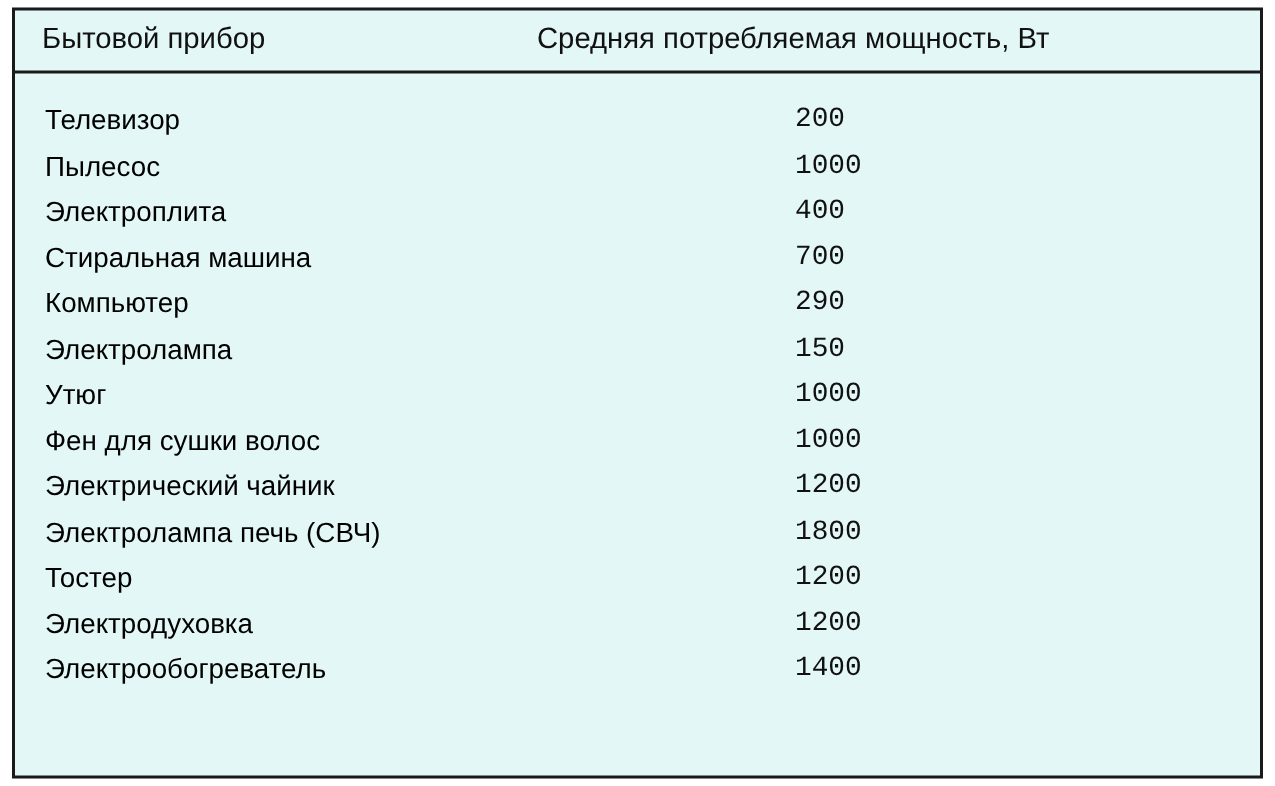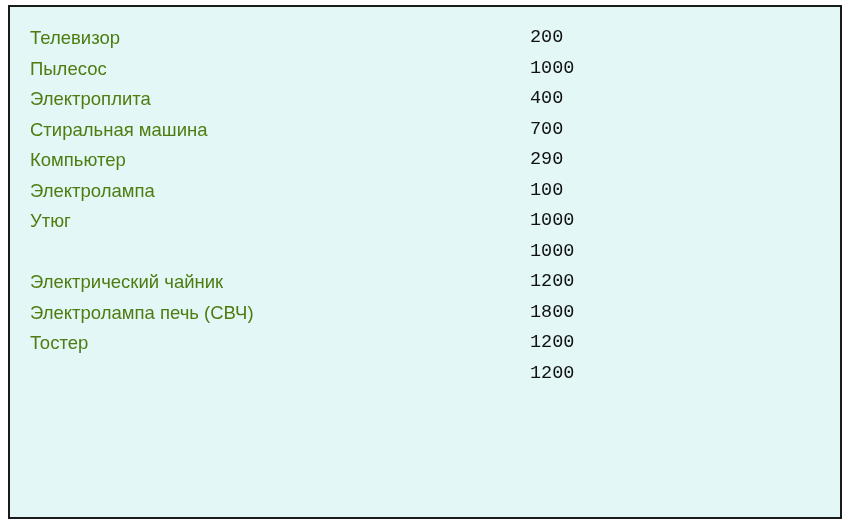--- a/index.html
+++ b/index.html
@@ -54,37 +54,41 @@
   .data-row {
     position: relative;
     height: 30.5px;
     display: flex;
     align-items: flex-start;
   }
   .cell-name {
     position: absolute;
     left: 20px;
     font-size: 18.5px;
-    color: #4d7c0f;
+    color: #000000;
     white-space: nowrap;
   }
   .cell-value {
     position: absolute;
     left: 520px;
     font-size: 18.5px;
     color: #111111;
     white-space: nowrap;
     font-family: Liberation Mono, monospace;
   }
 </style>
 </head>
 <body>
 
 <div class="table-frame">
 
+  <div class="header-row">
+    <div class="header-cell-device">Бытовой прибор</div>
+    <div class="header-cell-power">Средняя потребляемая мощность, Вт</div>
+  </div>
 
   <div class="body-rows">
 
     <div class="data-row">
       <div class="cell-name">Телевизор</div>
       <div class="cell-value">200</div>
     </div>
 
     <div class="data-row">
       <div class="cell-name">Пылесос</div>
@@ -101,47 +105,53 @@
       <div class="cell-value">700</div>
     </div>
 
     <div class="data-row">
       <div class="cell-name">Компьютер</div>
       <div class="cell-value">290</div>
     </div>
 
     <div class="data-row">
       <div class="cell-name">Электролампа</div>
-      <div class="cell-value">100</div>
+      <div class="cell-value">150</div>
     </div>
 
 
     <div class="data-row">
       <div class="cell-name">Утюг</div>
       <div class="cell-value">1000</div>
     </div>
 
     <div class="data-row">
+      <div class="cell-name">Фен для сушки волос</div>
       <div class="cell-value">1000</div>
     </div>
 
     <div class="data-row">
       <div class="cell-name">Электрический чайник</div>
       <div class="cell-value">1200</div>
     </div>
 
     <div class="data-row">
       <div class="cell-name">Электролампа печь (СВЧ)</div>
       <div class="cell-value">1800</div>
     </div>
 
     <div class="data-row">
       <div class="cell-name">Тостер</div>
       <div class="cell-value">1200</div>
     </div>
 
     <div class="data-row">
+      <div class="cell-name">Электродуховка</div>
       <div class="cell-value">1200</div>
     </div>
 
+    <div class="data-row">
+      <div class="cell-name">Электрообогреватель</div>
+      <div class="cell-value">1400</div>
+    </div>
 
   </div>
 </div>
 
 </body></html>

